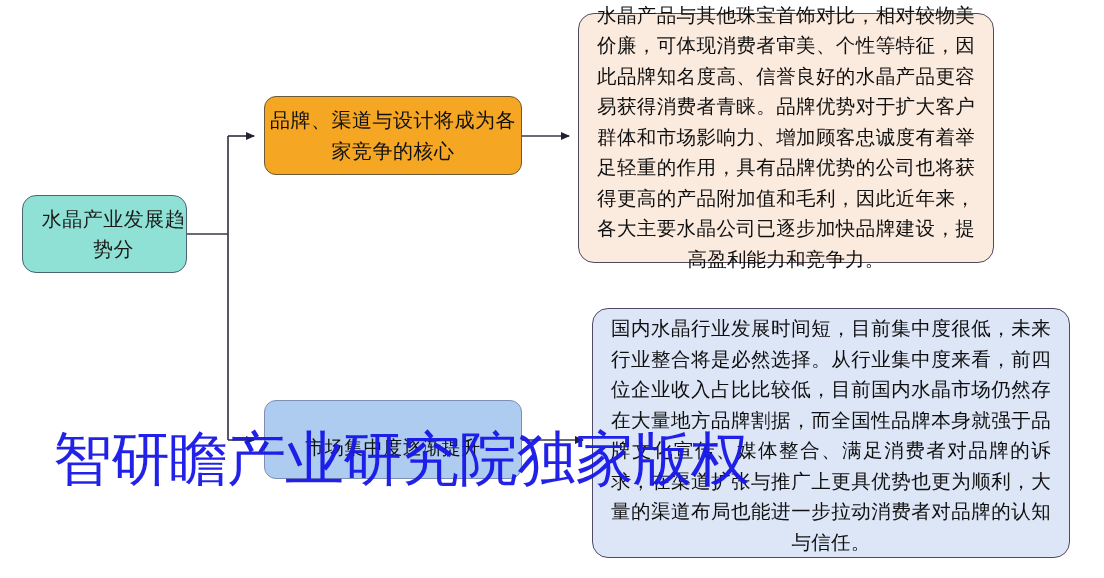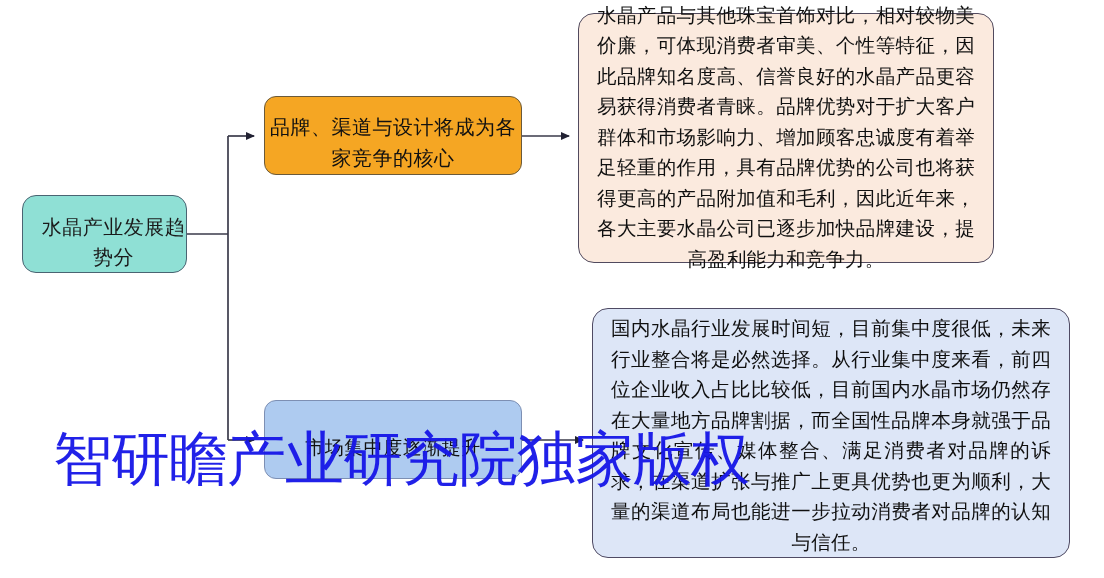--- a/index.html
+++ b/index.html
@@ -26,21 +26,21 @@
     width: 1104px;
     height: 578px;
     z-index: 1;
   }
 
   
   .node {
     position: absolute;
     box-sizing: border-box;
     display: flex;
-    align-items: flex-end;
+    align-items: center;
     justify-content: center;
     text-align: center;
     z-index: 2;
   }
   .node .node-text {
     display: block;
     width: 100%;
   }
 
   

